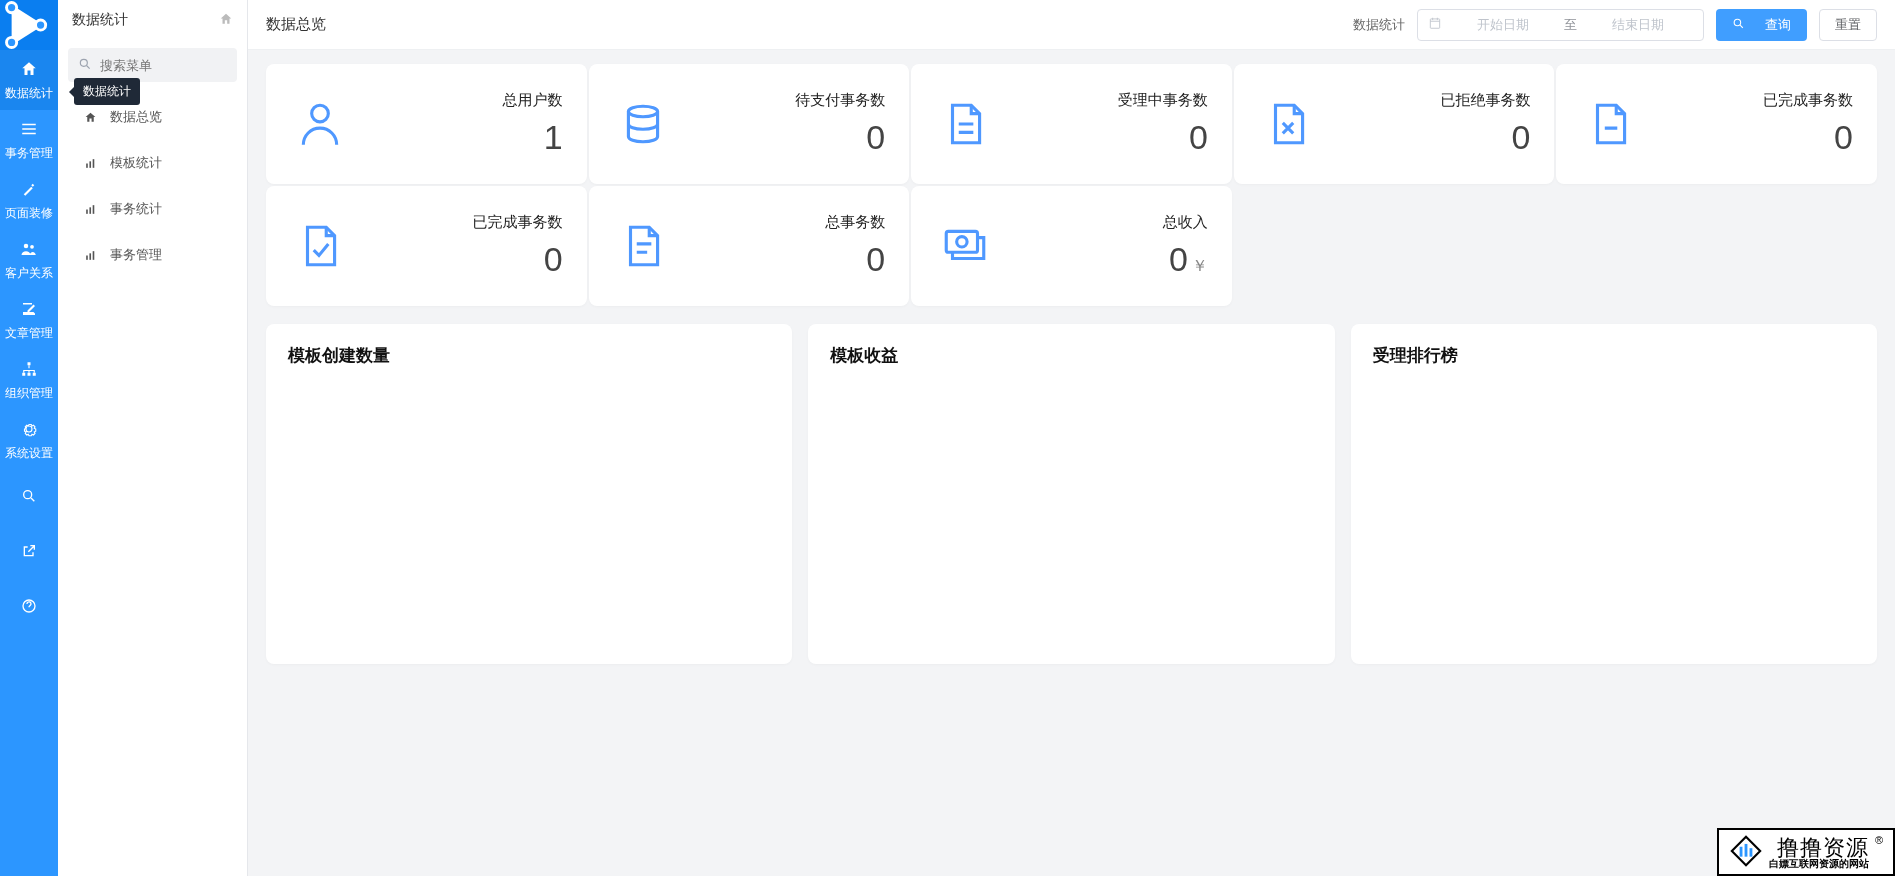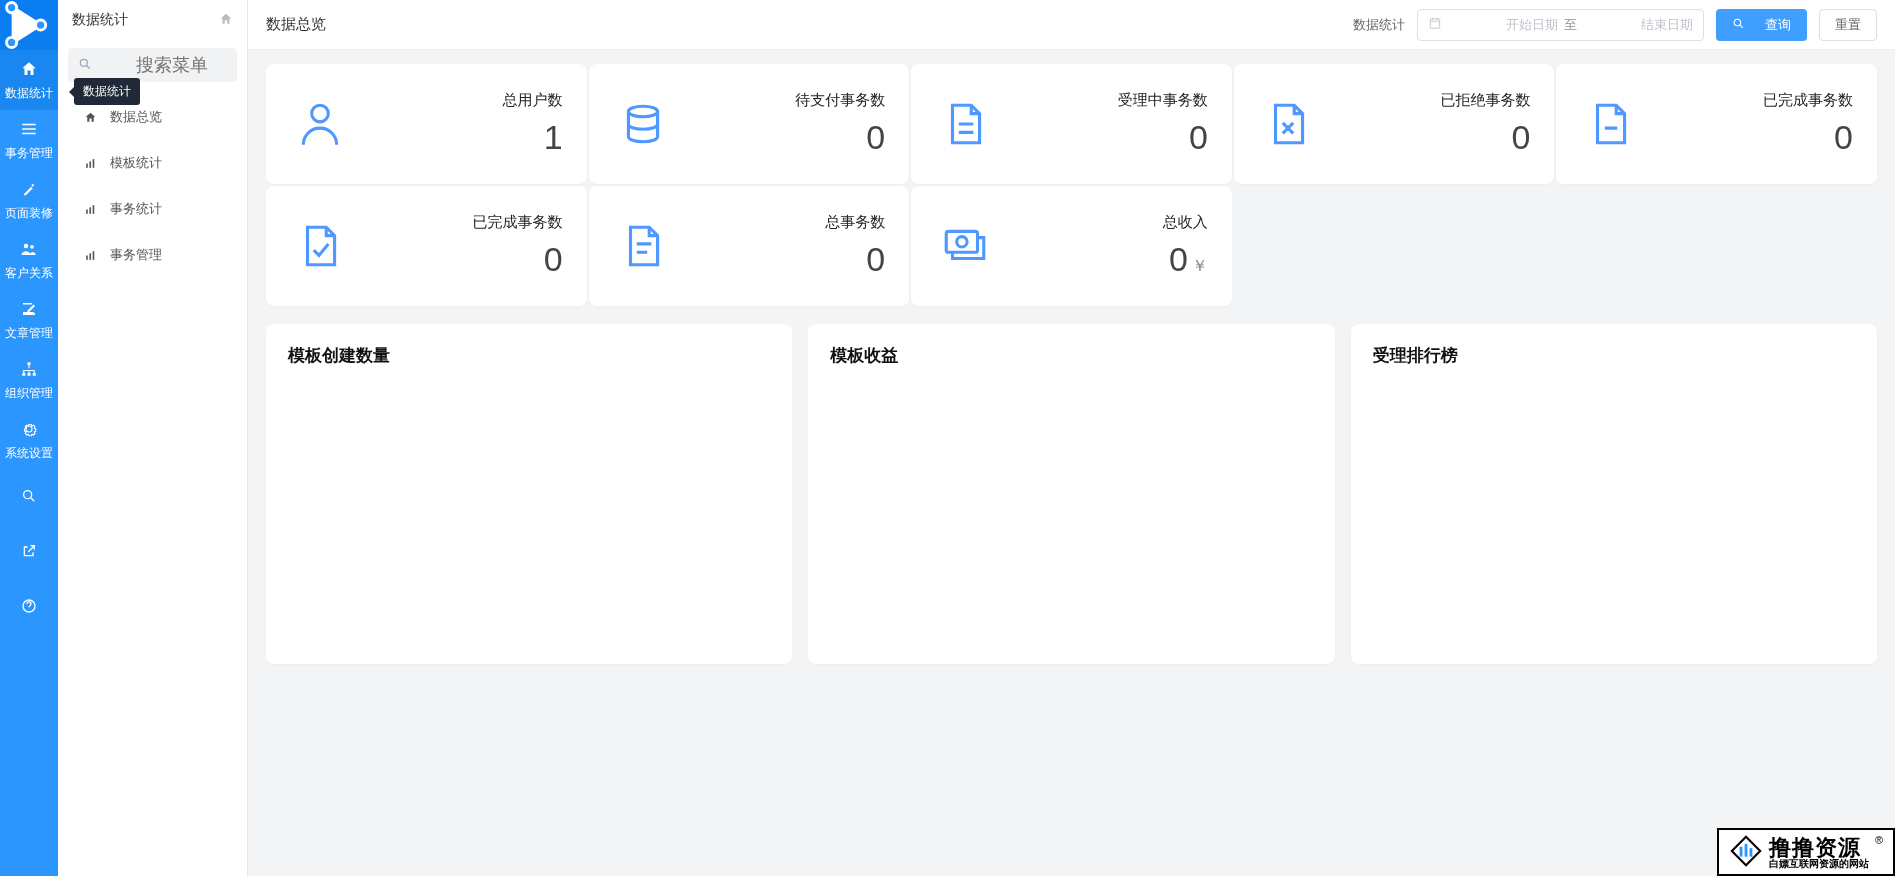--- a/index.html
+++ b/index.html
@@ -19,41 +19,41 @@
     .side-menu-item { height: 46px; display: flex; align-items: center; gap: 12px; padding-left: 26px; font-size: 13px; color: #555; cursor: pointer; position: relative; }
     .side-menu-item .mi { width: 14px; display: inline-flex; }
     .tooltip-badge { position: absolute; left: 74px; top: 78px; background: #1f2937; color: #fff; font-size: 12px; padding: 5px 9px; border-radius: 3px; z-index: 20; }
     .tooltip-badge::before { content: ""; position: absolute; left: -5px; top: 50%; transform: translateY(-50%); border: 5px solid transparent; border-right-color: #1f2937; border-left: none; }
     .main { flex: 1; display: flex; flex-direction: column; min-width: 0; }
     .topbar { height: 50px; background: #fff; display: flex; align-items: center; padding: 0 18px; gap: 12px; border-bottom: 1px solid #eef0f2; }
     .topbar-title { font-size: 15px; color: #333; }
     .topbar-spacer { flex: 1; }
     .topbar-label { font-size: 13px; color: #666; }
     .date-range { display: flex; align-items: center; border: 1px solid #dcdfe6; border-radius: 4px; height: 32px; padding: 0 10px; gap: 6px; color: #bfc4cc; font-size: 13px; }
-    .date-input { border: none; outline: none; width: 110px; text-align: right; font-size: 13px; color: #333; }
+    .date-input { border: none; outline: none; width: 110px; text-align: center; font-size: 13px; color: #333; }
     .date-input::placeholder { color: #bfc4cc; }
     .date-sep { color: #909399; }
     .btn { height: 32px; padding: 0 15px; border-radius: 4px; border: 1px solid transparent; font-size: 13px; cursor: pointer; display: inline-flex; align-items: center; gap: 20px; }
     .btn-primary { background: #409eff; color: #fff; }
     .btn-default { background: #fff; border-color: #dcdfe6; color: #606266; }
     .content { flex: 1; padding: 14px 18px; overflow: auto; }
     .stat-grid { display: grid; grid-template-columns: repeat(5, 1fr); gap: 2px; margin-bottom: 18px; }
     .stat-card { background: #fff; border-radius: 8px; height: 120px; display: flex; align-items: center; padding: 0 24px; gap: 18px; box-shadow: 0 1px 3px rgba(0,0,0,0.03); }
     .stat-card .ico { width: 60px; height: 60px; display: flex; align-items: center; justify-content: center; color: #4f98ff; flex-shrink: 0; }
     .stat-card .ico svg { width: 50px; height: 50px; }
     .stat-body { flex: 1; text-align: right; }
     .stat-label { font-size: 15px; color: #222; margin-bottom: 8px; }
     .stat-value { font-size: 34px; color: #444; font-weight: 400; }
     .stat-value .unit { font-size: 16px; color: #888; margin-left: 4px; }
     .panel-grid { display: grid; grid-template-columns: 1fr 1fr 1fr; gap: 16px; }
     .panel { background: #fff; border-radius: 8px; padding: 20px 22px; height: 340px; box-shadow: 0 1px 3px rgba(0,0,0,0.03); }
     .panel-title { font-size: 17px; font-weight: 700; color: #111; }
     .watermark { position: fixed; right: 0; bottom: 0; border: 2px solid #000; background: #fff; padding: 4px 10px 2px; display: flex; align-items: center; gap: 6px; }
     .wm-text { display: flex; flex-direction: column; line-height: 1; }
-    .wm-brand { font-size: 22px; font-weight: 700; letter-spacing: 1px; }
+    .wm-brand { font-size: 22px; font-weight: 400; letter-spacing: 1px; text-align: right; }
     .wm-sub { font-size: 10px; font-weight: 700; color: #000; align-self: flex-end; }
     .wm-r { font-size: 11px; align-self: flex-start; }
   </style>
 </head>
 <body>
 
 <div class="app">
   <div class="nav-rail">
     <div class="nav-logo">
       <svg viewBox="0 0 40 40" fill="none">
@@ -139,21 +139,21 @@
       <span>数据统计</span>
       <span style="color:#bbb;"><svg width="14" height="14" viewBox="0 0 24 24" fill="currentColor">
             <path d="M12 3l9 8h-3v9h-4v-6h-4v6H6v-9H3z"></path>
           </svg></span>
     </div>
     <div class="side-search">
       <span><svg width="14" height="14" viewBox="0 0 24 24" fill="none" stroke="currentColor" stroke-width="2">
             <circle cx="10" cy="10" r="6"></circle>
             <path d="M20 20l-5-5"></path>
           </svg></span>
-      <input type="text" style="border: none; background: transparent; outline: none; flex: 1 1 0%; font-size: 18px; margin-left: 36px;" placeholder="搜索菜单">
+      <input type="text" style="border: none; background: transparent; outline: none; flex: 1 1 0%; font-size: 13px;" placeholder="搜索菜单">
     </div>
     <div class="side-menu">
       <div class="side-menu-item">
         <span class="mi">
             <svg width="13" height="13" viewBox="0 0 24 24" fill="currentColor">
               <path d="M12 3l9 8h-3v9h-4v-6h-4v6H6v-9H3z"></path>
             </svg>
           </span>
         <span>数据总览</span>
       </div>

